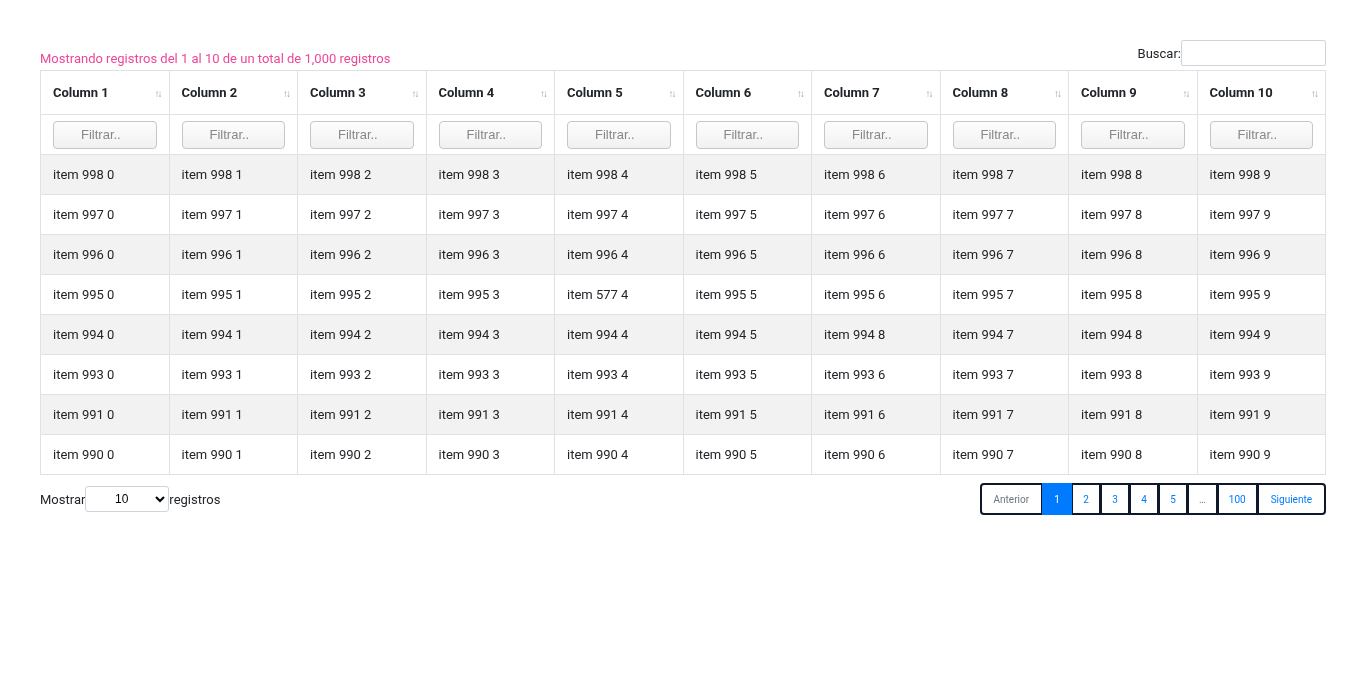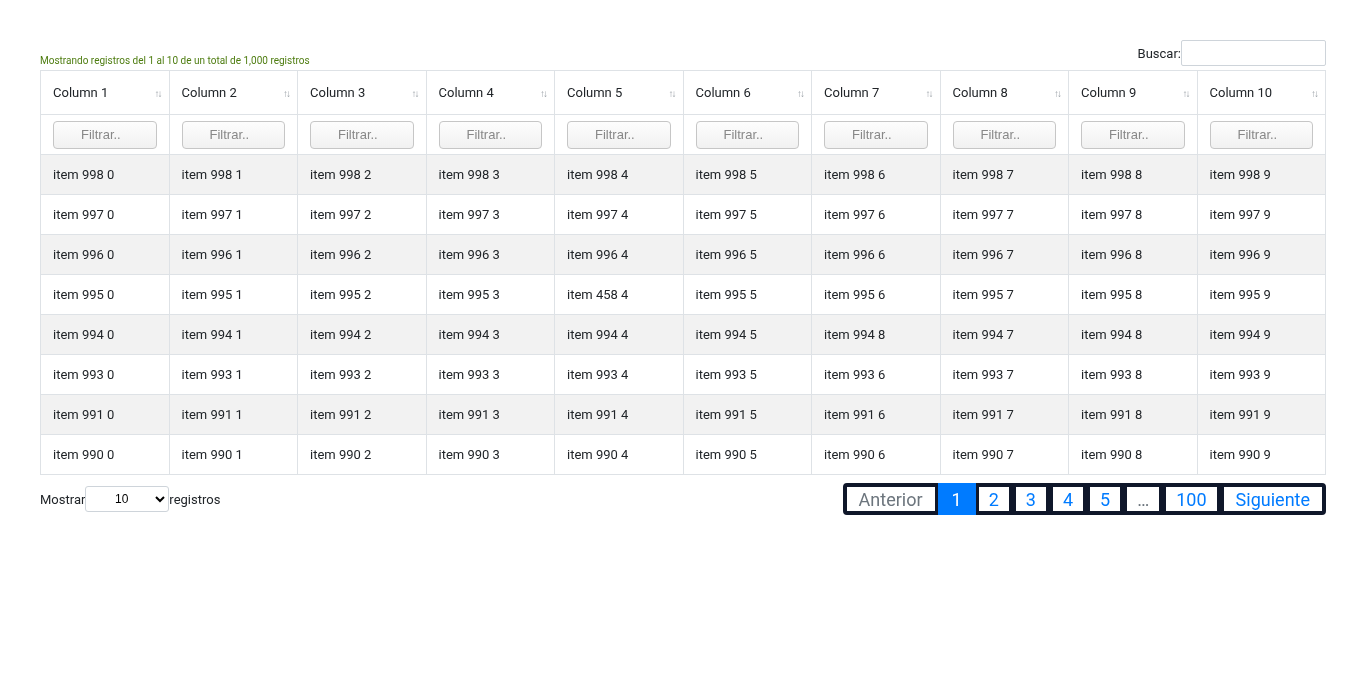--- a/index.html
+++ b/index.html
@@ -11,22 +11,22 @@
   color: #212529;
   background: #fff;
 }
 .top-bar {
   display: flex;
   justify-content: space-between;
   align-items: flex-end;
   margin-bottom: 4px;
 }
 .info-text {
-  font-size: 10px;
-  color: #4d7c0f;
+  font-size: 13px;
+  color: #ec4899;
 }
 .search-group {
   display: flex;
   align-items: center;
 }
 .search-group label {
   font-size: 13px;
 }
 .search-input {
   width: 145px;
@@ -52,21 +52,21 @@
   border-bottom: 1px solid #dee2e6;
   padding: 0 12px;
   font-size: 13px;
   height: 40px;
   vertical-align: middle;
   text-align: left;
   white-space: nowrap;
   overflow: hidden;
 }
 table.data-table thead th.col-head {
-  font-weight: 400;
+  font-weight: 700;
   height: 44px;
   position: relative;
   padding-right: 28px;
   cursor: pointer;
 }
 .sort-icons {
   position: absolute;
   right: 8px;
   top: 50%;
   transform: translateY(-50%);
@@ -115,25 +115,25 @@
   background: #fff;
   text-align: right;
 }
 .pagination {
   display: flex;
 }
 .page-btn {
   min-width: 30px;
   height: 32px;
   padding: 0 10px;
-  border: 4px solid #0f172a;
+  border: 2px solid #0f172a;
   margin-left: -1px;
   background: #fff;
   color: #007bff;
-  font-size: 18px;
+  font-size: 10px;
   display: flex;
   align-items: center;
   justify-content: center;
   cursor: pointer;
 }
 .page-btn.text { padding: 0 12px; }
 .page-btn.disabled { color: #6c757d; cursor: default; }
 .page-btn.active { background: #007bff; color: #fff; border-color: #007bff; z-index: 1; }
 .page-btn.ellipsis { cursor: default; color: #6c757d; }
 .page-btn:first-child { border-top-left-radius: 4px; border-bottom-left-radius: 4px; }
@@ -213,21 +213,21 @@
           <td>item 996 6</td>
           <td>item 996 7</td>
           <td>item 996 8</td>
           <td>item 996 9</td>
         </tr>
         <tr>
           <td>item 995 0</td>
           <td>item 995 1</td>
           <td>item 995 2</td>
           <td>item 995 3</td>
-          <td>item 458 4</td>
+          <td>item 577 4</td>
           <td>item 995 5</td>
           <td>item 995 6</td>
           <td>item 995 7</td>
           <td>item 995 8</td>
           <td>item 995 9</td>
         </tr>
         <tr>
           <td>item 994 0</td>
           <td>item 994 1</td>
           <td>item 994 2</td>

